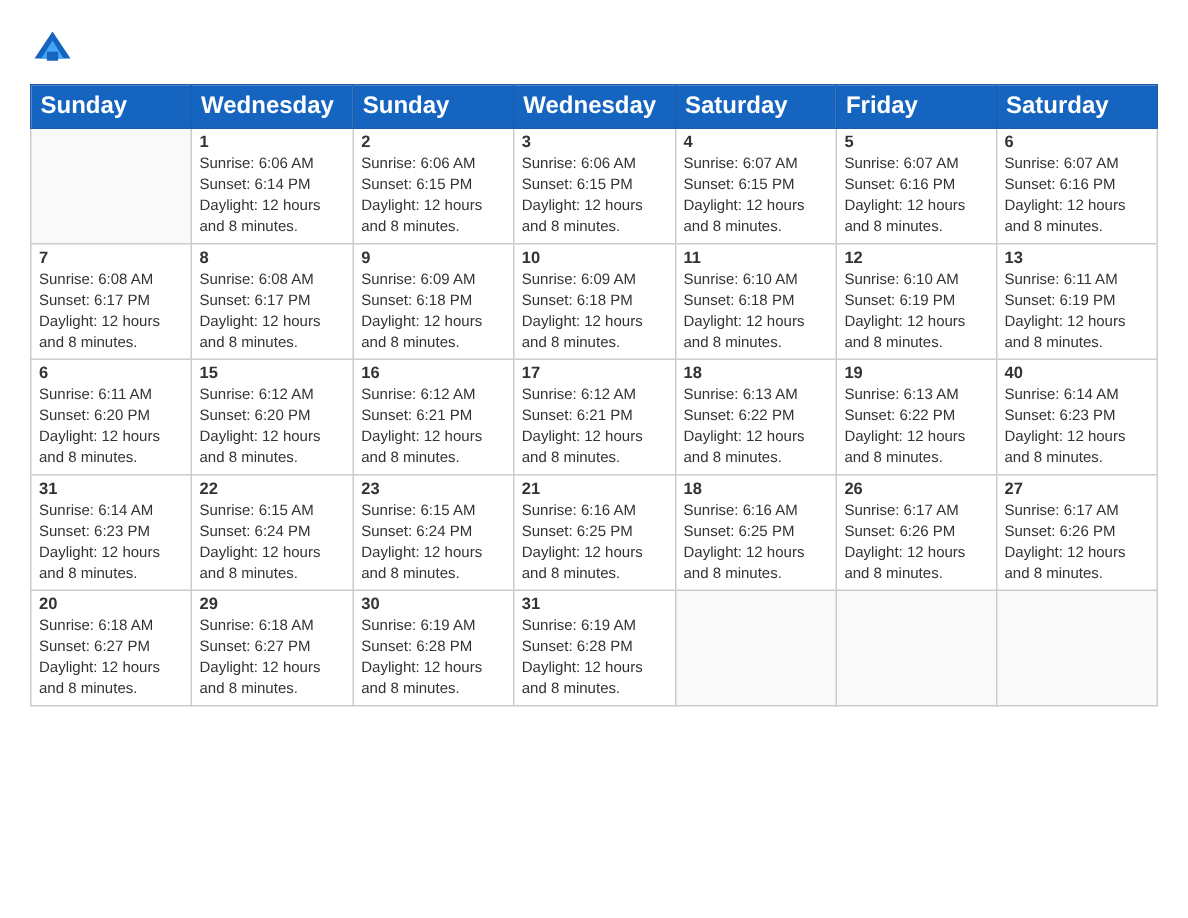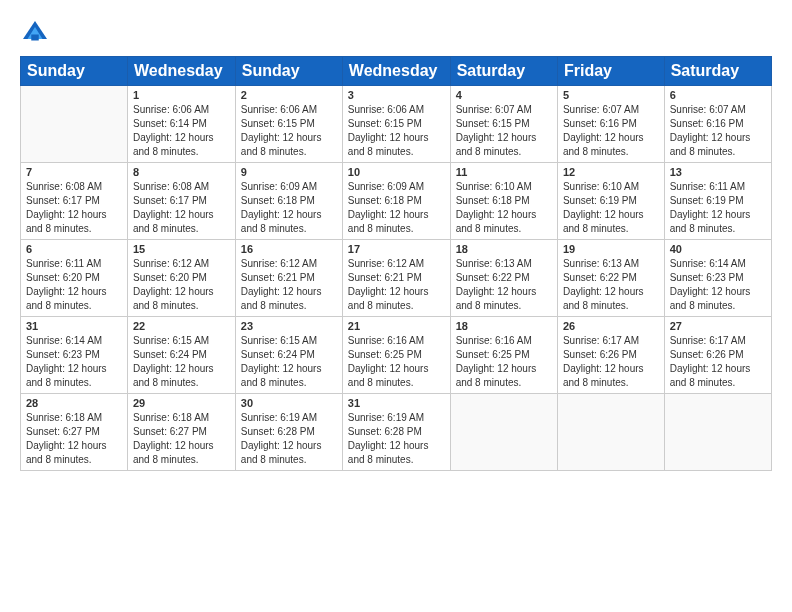--- a/index.html
+++ b/index.html
@@ -240,21 +240,21 @@
             <span class="day-num">26</span>
             <div class="day-info">Sunrise: 6:17 AM<br>Sunset: 6:26 PM<br>Daylight: 12 hours and 8 minutes.</div>
           </td>
           <td>
             <span class="day-num">27</span>
             <div class="day-info">Sunrise: 6:17 AM<br>Sunset: 6:26 PM<br>Daylight: 12 hours and 8 minutes.</div>
           </td>
         </tr>
         <tr>
           <td>
-            <span class="day-num">28</span>
+            <span class="day-num">20</span>
             <div class="day-info">Sunrise: 6:18 AM<br>Sunset: 6:27 PM<br>Daylight: 12 hours and 8 minutes.</div>
           </td>
           <td>
             <span class="day-num">29</span>
             <div class="day-info">Sunrise: 6:18 AM<br>Sunset: 6:27 PM<br>Daylight: 12 hours and 8 minutes.</div>
           </td>
           <td>
             <span class="day-num">30</span>
             <div class="day-info">Sunrise: 6:19 AM<br>Sunset: 6:28 PM<br>Daylight: 12 hours and 8 minutes.</div>
           </td>

